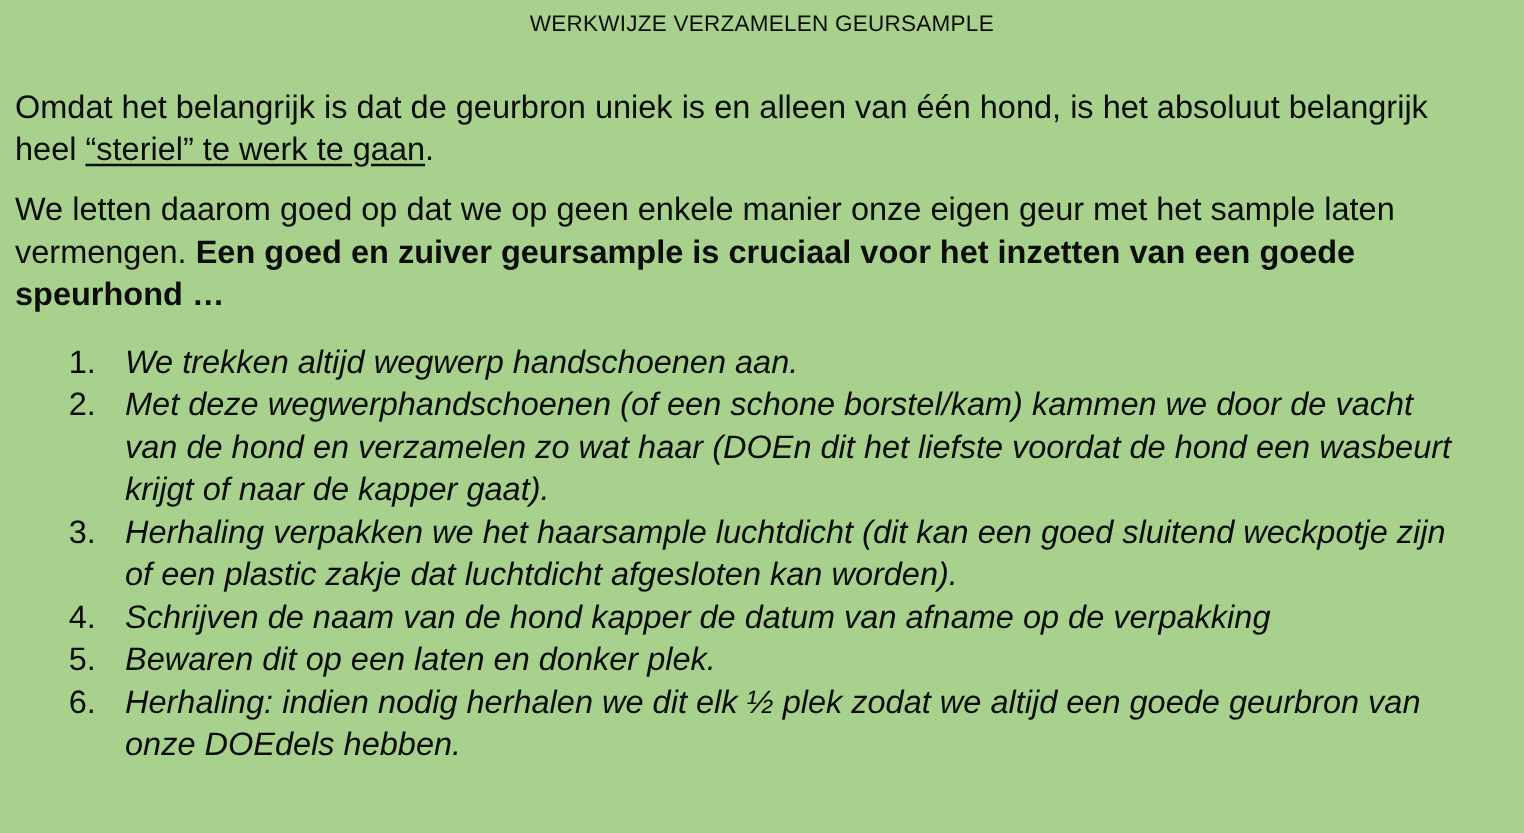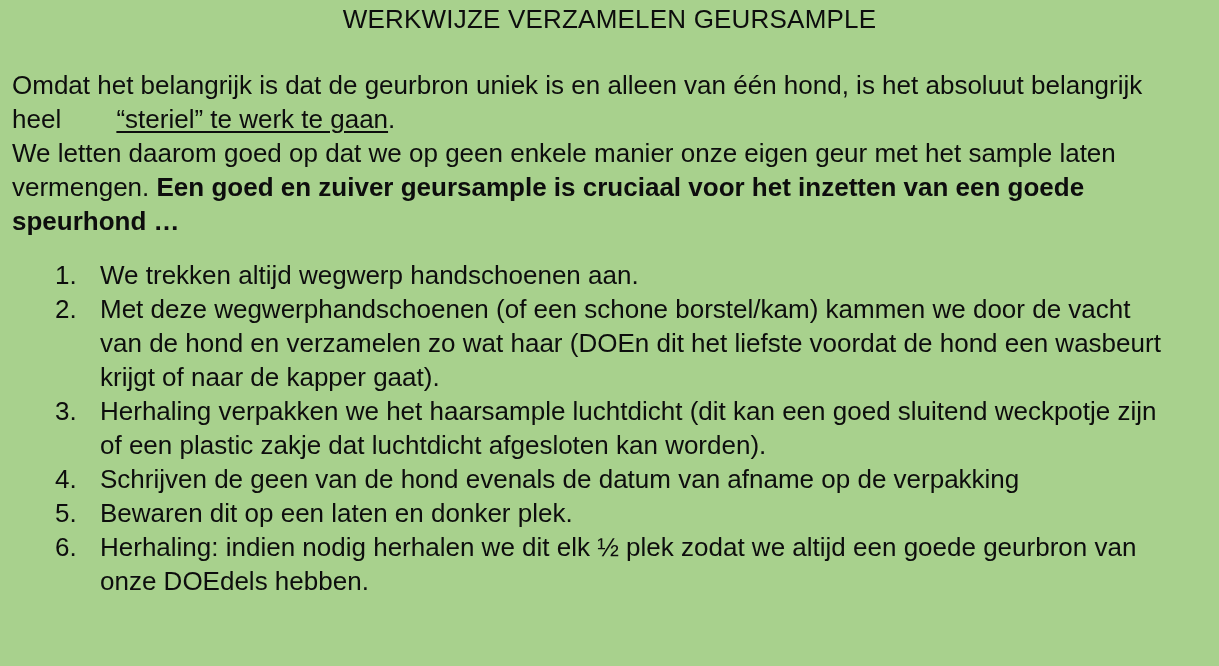--- a/index.html
+++ b/index.html
@@ -16,44 +16,43 @@
   }
   .page {
     position: relative;
     width: 1219px;
     height: 666px;
     background: #a8d18d;
     box-sizing: border-box;
   }
   .doc-title {
     text-align: center;
-    font-size: 26px;
+    font-size: 18px;
     font-weight: 400;
     line-height: 32px;
     margin: 3px 0 0 0;
     padding: 0;
     letter-spacing: 0.2px;
   }
   .intro {
     margin: 0;
     padding: 0 55px 0 12px;
     font-size: 26px;
     line-height: 34px;
     font-weight: 400;
   }
   .intro-block-1 {
     margin-top: 33px;
   }
   .intro-block-2 {
-    margin-top: 0;
+    margin-top: 14px;
   }
   .underlined {
     text-decoration: underline;
     text-underline-offset: 3px;
-    margin-left: 48px;
   }
   .bold {
     font-weight: 700;
   }
   .steps {
     list-style: none;
     margin: 0;
     padding: 0;
     margin-top: 20px;
   }
@@ -69,20 +68,21 @@
     position: absolute;
     left: 55px;
     top: 0;
     width: 40px;
     text-align: left;
     font-size: 26px;
     line-height: 34px;
   }
   .step-text {
     display: block;
+    font-style: italic;
   }
 </style>
 </head>
 <body>
 
 <div class="page">
 
   <h1 class="doc-title">WERKWIJZE VERZAMELEN GEURSAMPLE</h1>
 
   <p class="intro intro-block-1"><span>Omdat het belangrijk is dat de geurbron uniek is en alleen van één hond, is het absoluut belangrijk heel </span><span class="underlined">“steriel” te werk te gaan</span><span>.</span></p>
@@ -97,21 +97,21 @@
     <li class="step">
       <span class="step-num">2.</span>
       <span class="step-text">Met deze wegwerphandschoenen (of een schone borstel/kam) kammen we door de vacht van de hond en verzamelen zo wat haar (DOEn dit het liefste voordat de hond een wasbeurt krijgt of naar de kapper gaat).</span>
     </li>
     <li class="step">
       <span class="step-num">3.</span>
       <span class="step-text">Herhaling verpakken we het haarsample luchtdicht (dit kan een goed sluitend weckpotje zijn of een plastic zakje dat luchtdicht afgesloten kan worden).</span>
     </li>
     <li class="step">
       <span class="step-num">4.</span>
-      <span class="step-text">Schrijven de geen van de hond evenals de datum van afname op de verpakking</span>
+      <span class="step-text">Schrijven de naam van de hond kapper de datum van afname op de verpakking</span>
     </li>
     <li class="step">
       <span class="step-num">5.</span>
       <span class="step-text">Bewaren dit op een laten en donker plek.</span>
     </li>
     <li class="step">
       <span class="step-num">6.</span>
       <span class="step-text">Herhaling: indien nodig herhalen we dit elk ½ plek zodat we altijd een goede geurbron van onze DOEdels hebben.</span>
     </li>
   </ol>

